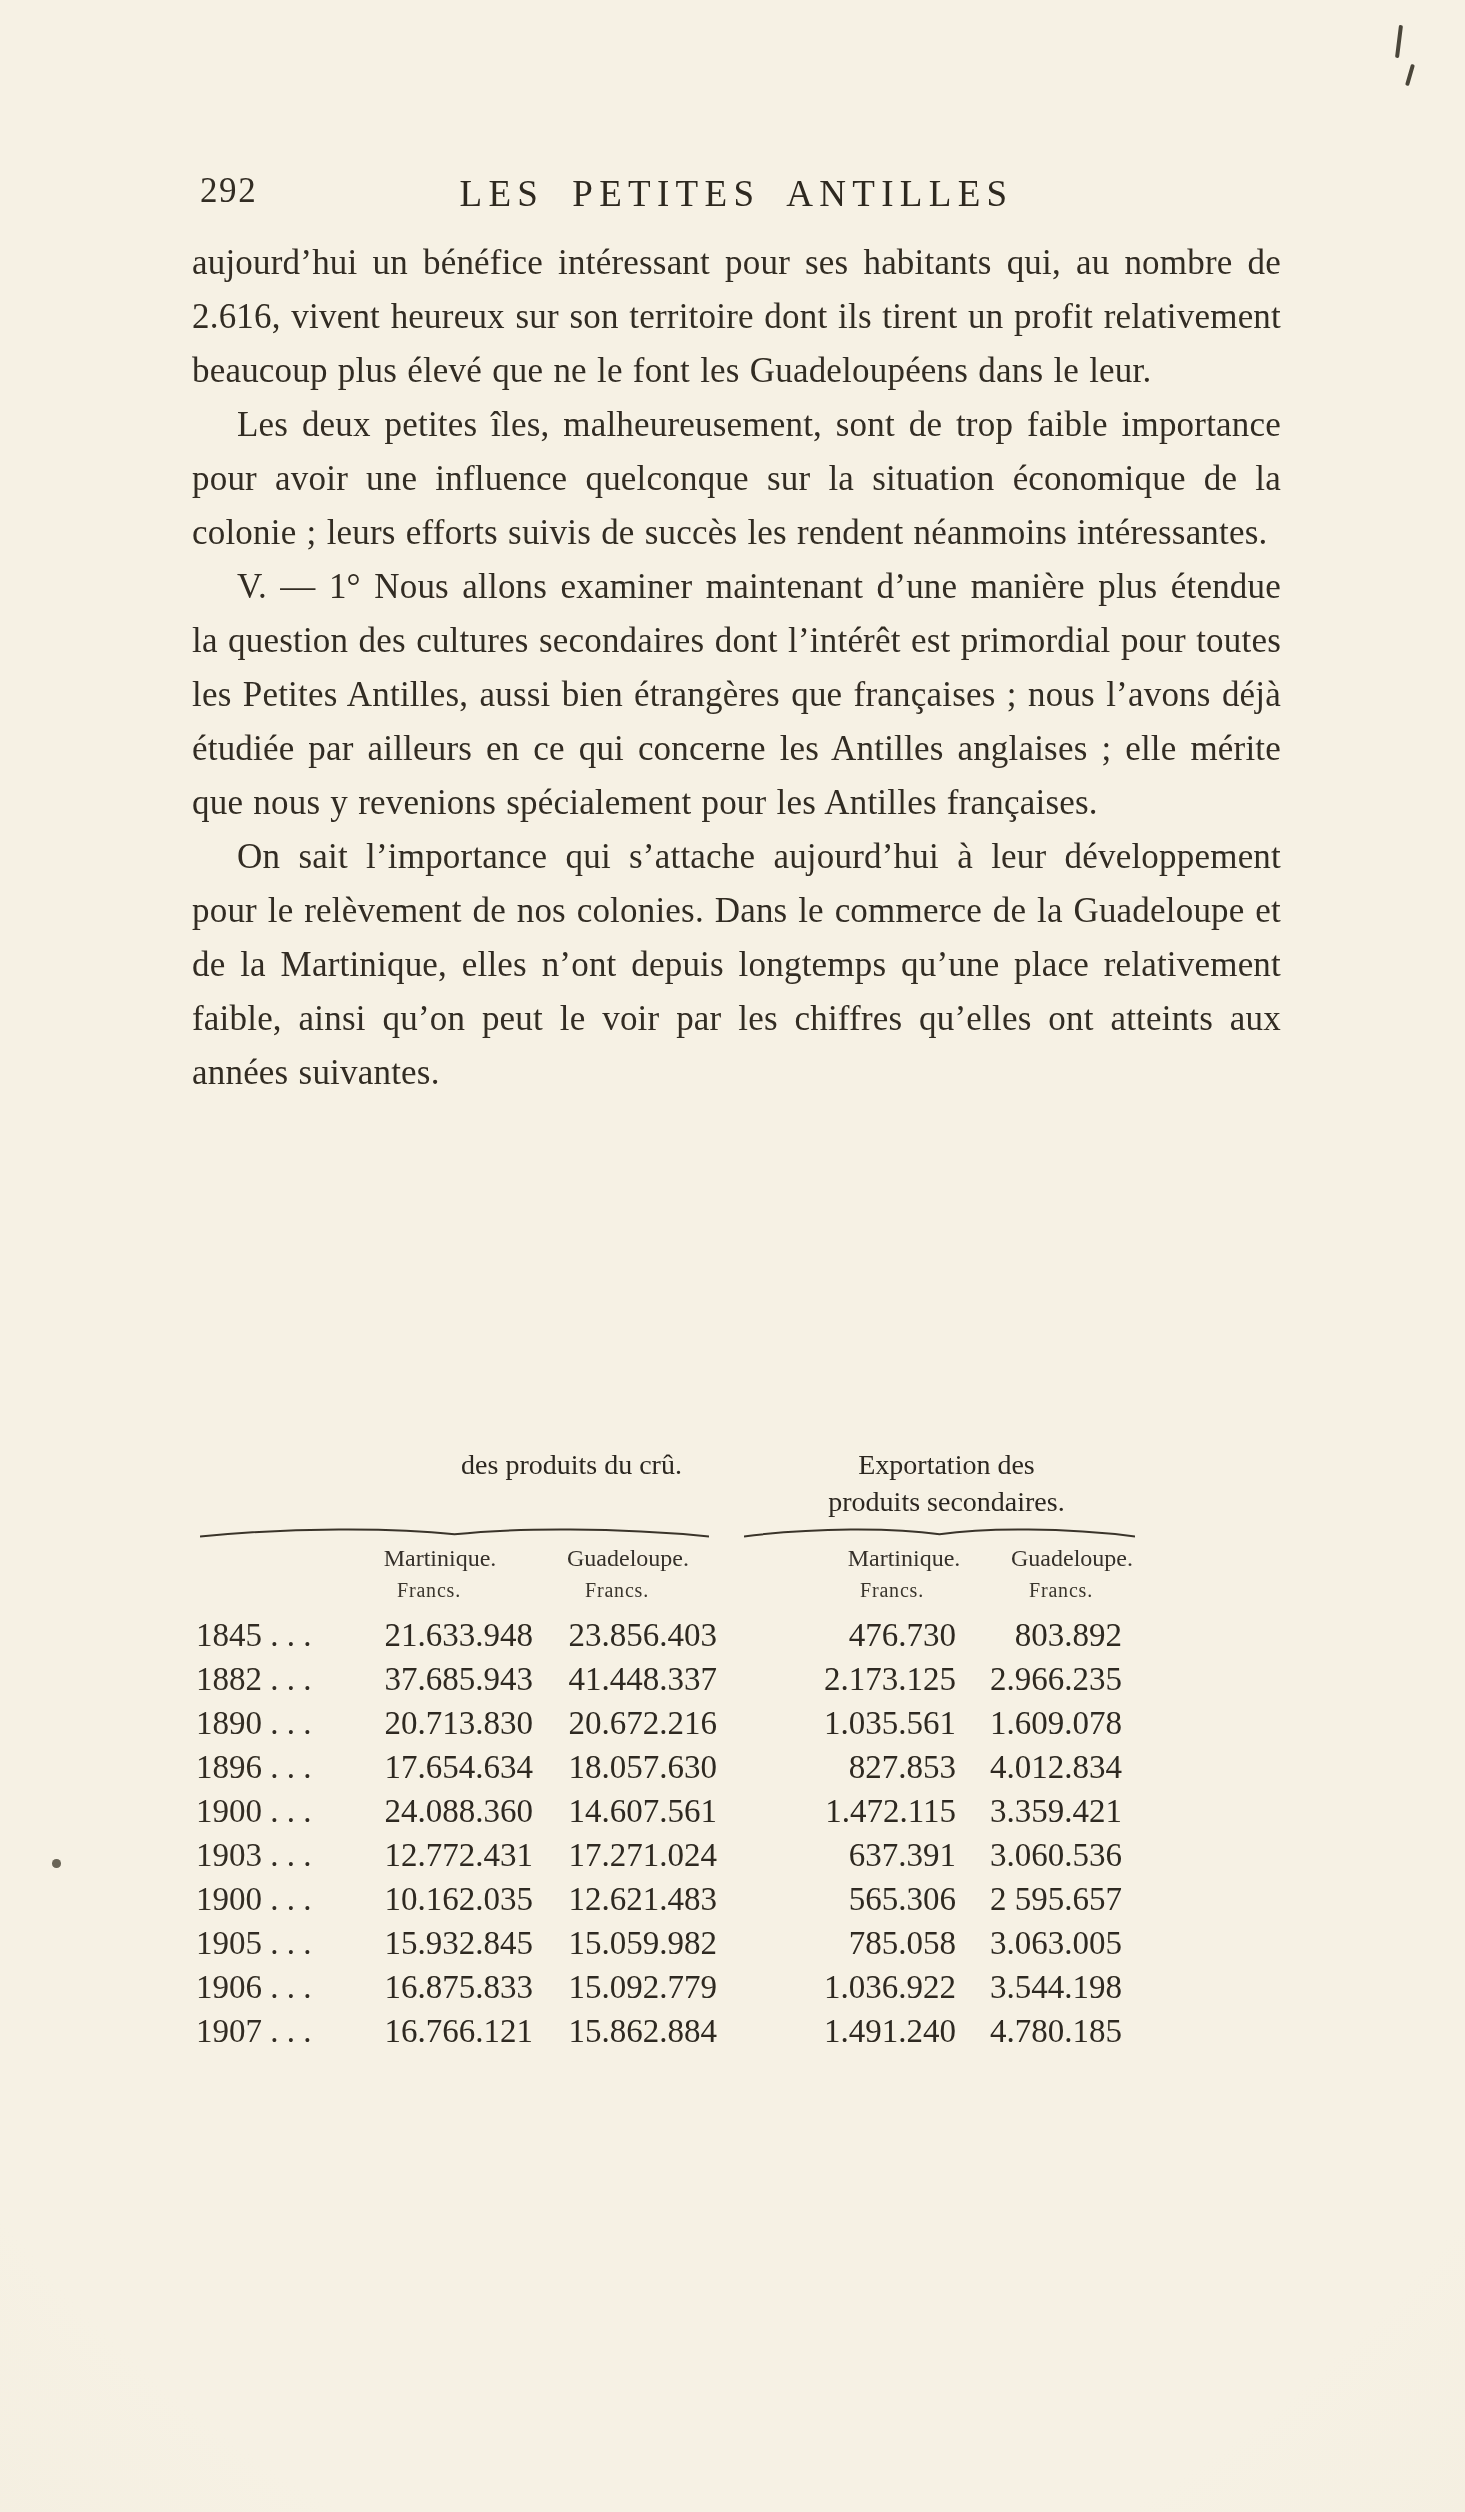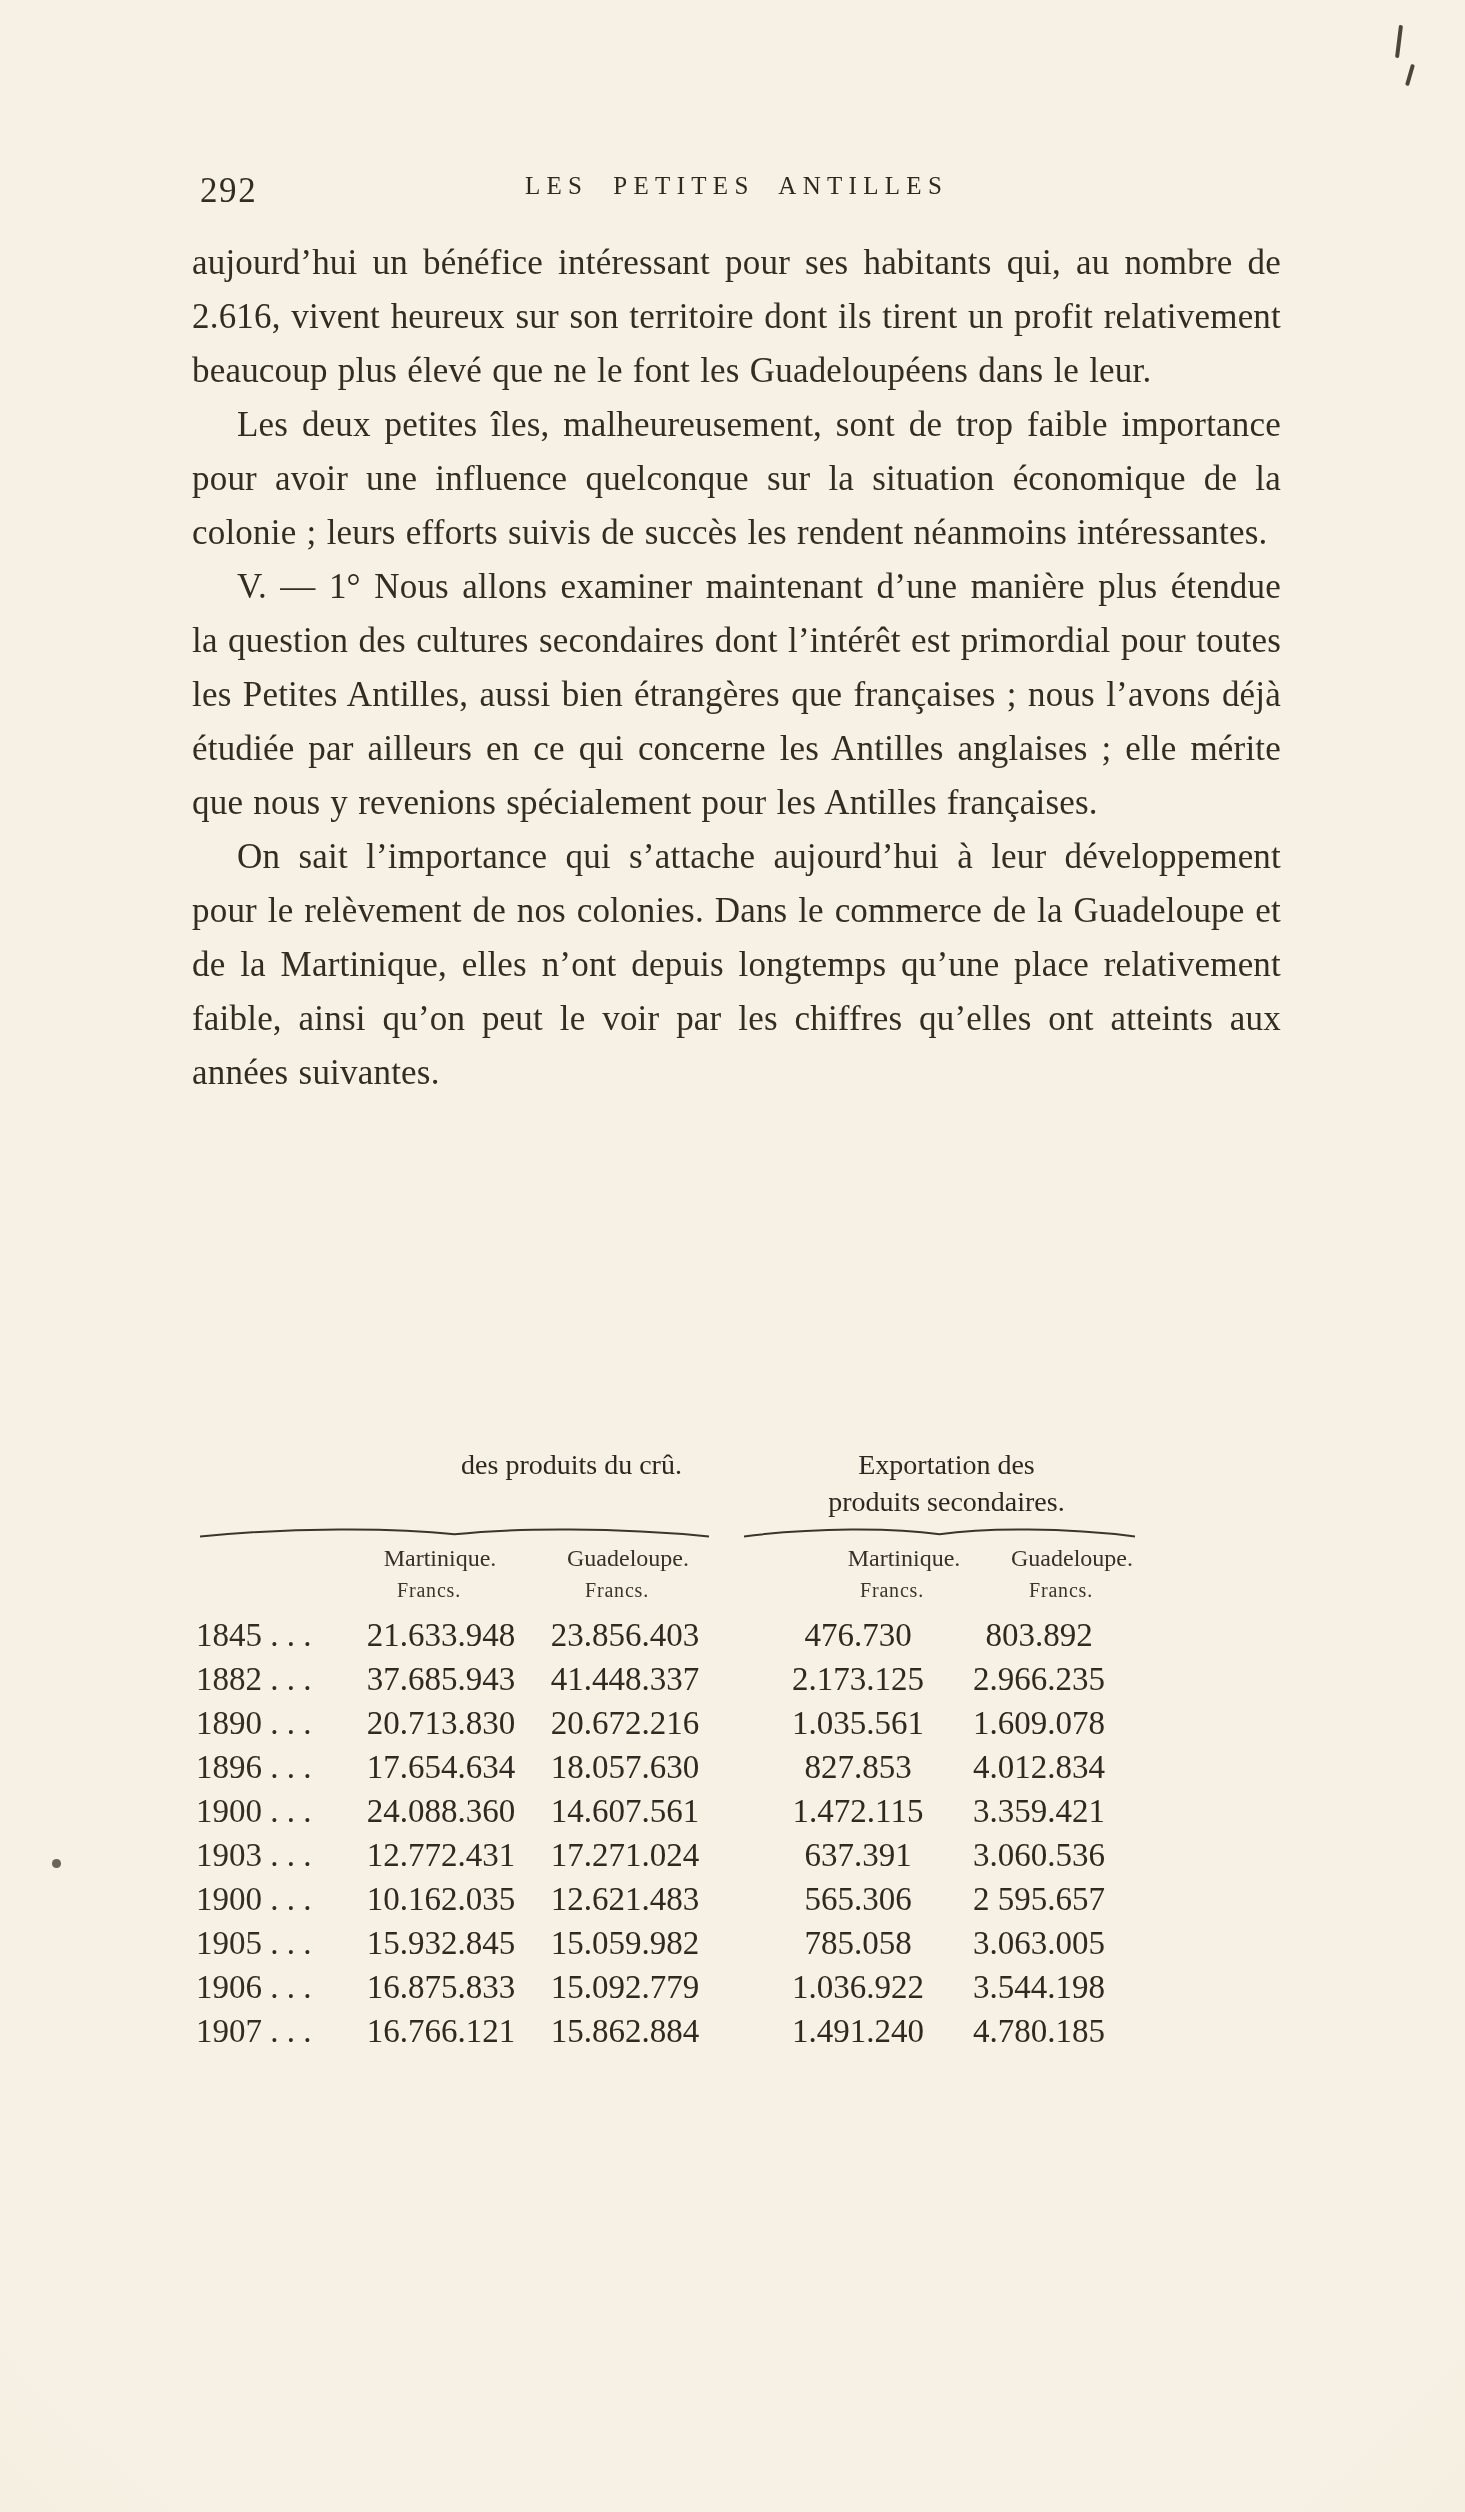--- a/index.html
+++ b/index.html
@@ -36,21 +36,21 @@
     font-size: 35px;
     letter-spacing: 1.6px;
     margin-left: 8px;
   }
   .running-title {
     position: absolute;
     left: 0;
     right: 0;
     top: 3.1px;
     text-align: center;
-    font-size: 25px;
+    font-size: 37px;
     letter-spacing: 6.3px;
     word-spacing: 12.5px;
     color: #2e2920;
   }
 
   
   .body-text {
     position: absolute;
     top: 236px;
     left: 192px;
@@ -113,21 +113,21 @@
     position: absolute;
     top: 167px;
     left: 0;
     display: grid;
     grid-template-columns: 153px 184px 184px 43px 196px 166px;
     grid-auto-rows: 44px;
   }
   .rows > div > div { line-height: 44px; white-space: nowrap; }
   .trow { display: contents; }
   .yr  { text-align: left;  color: #322c23; }
-  .num { text-align: center; color: #2e2921; }
+  .num { text-align: right; color: #2e2921; }
   .gap {}
 
   
   .artifact {
     position: absolute;
     background: #4a463a;
     border-radius: 1.6px;
   }
   .artifact.a1 { left: 1397px; top: 25px; width: 3.9px; height: 33px; transform: rotate(7deg); }
   .artifact.a2 { left: 1408px; top: 64px; width: 3.9px; height: 22px; transform: rotate(16deg); }

